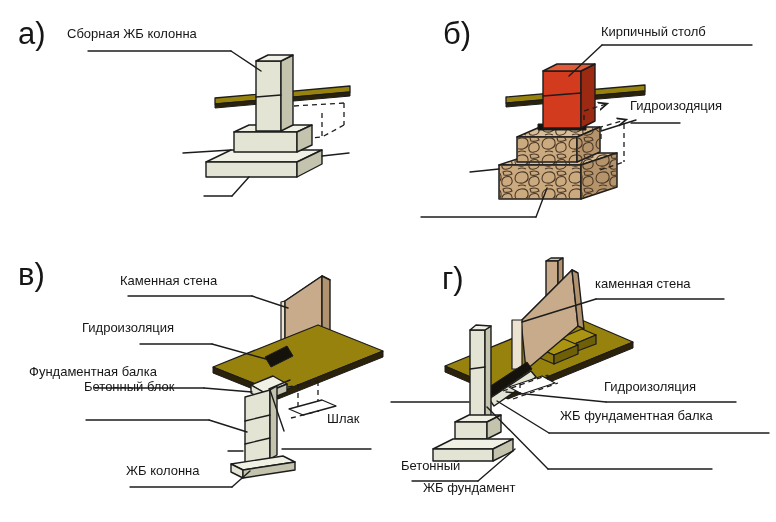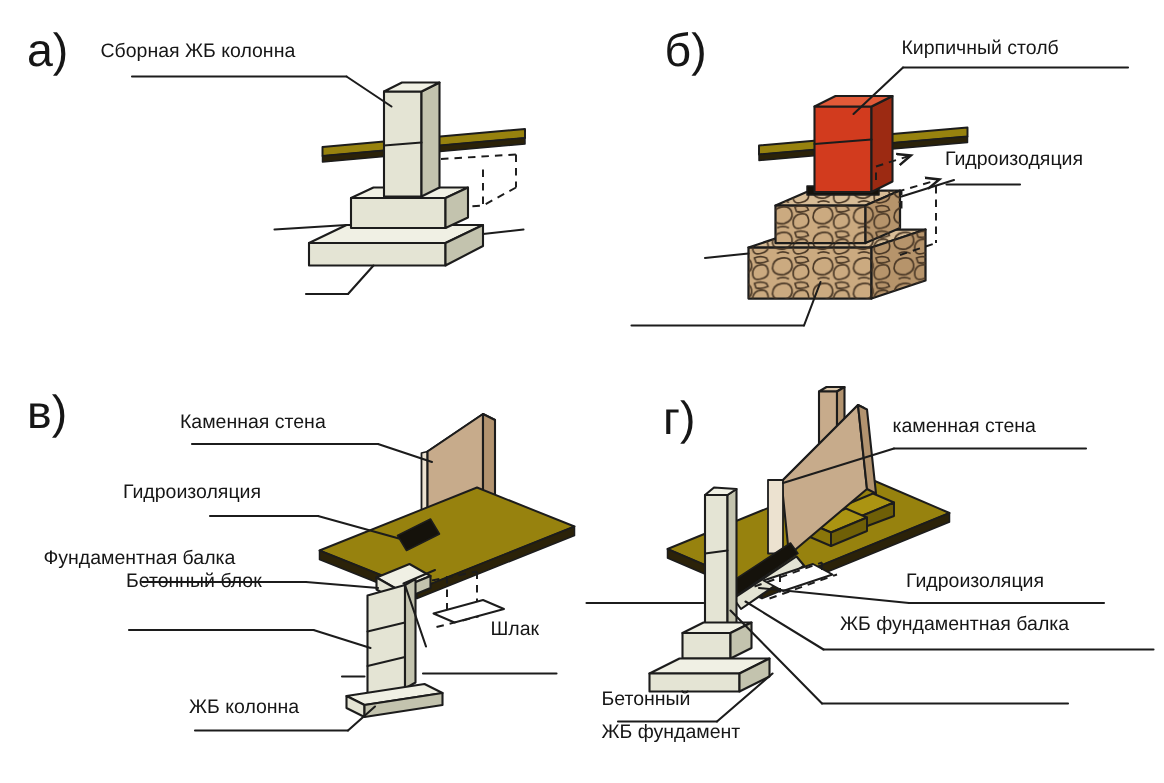--- a/index.html
+++ b/index.html
@@ -275,15 +275,15 @@
 <div class="lbl" style="left:29px;top:365px">Фундаментная балка</div>
 <div class="lbl" style="left:84px;top:380px">Бетонный блок</div>
 <div class="lbl" style="left:327px;top:412px">Шлак</div>
 <div class="lbl" style="left:126px;top:464px">ЖБ колонна</div>
 
 <div class="panel-letter" style="left:442px;top:263px">г)</div>
 <div class="lbl" style="left:595px;top:277px">каменная стена</div>
 <div class="lbl" style="left:604px;top:380px">Гидроизоляция</div>
 <div class="lbl" style="left:560px;top:409px">ЖБ фундаментная балка</div>
 <div class="lbl" style="left:401px;top:459px">Бетонный</div>
-<div class="lbl" style="left:401px;top:481px">ЖБ фундамент</div>
+<div class="lbl" style="left:423px;top:481px">ЖБ фундамент</div>
 
 </div>
 
 </body></html>

